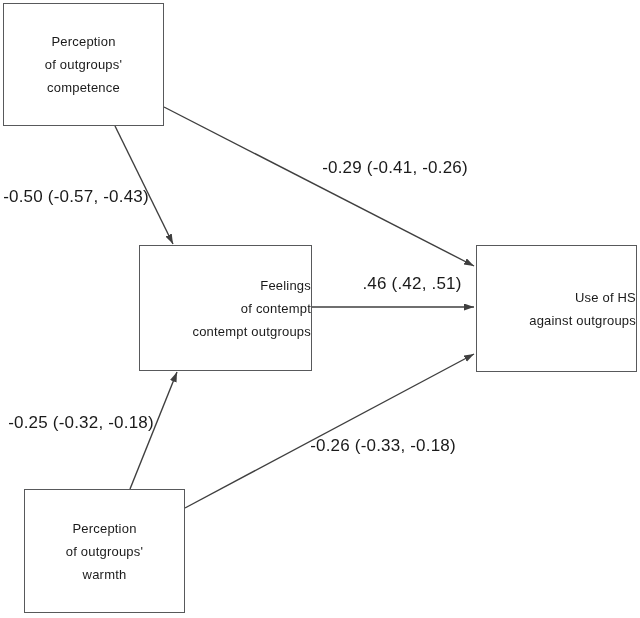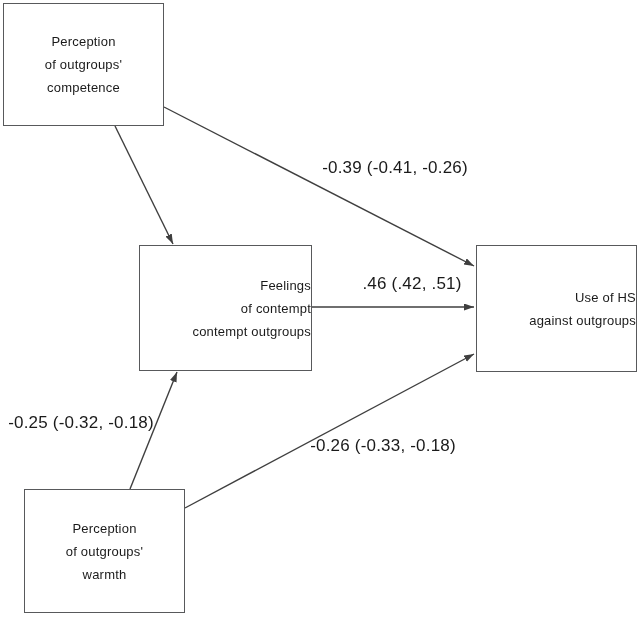--- a/index.html
+++ b/index.html
@@ -86,18 +86,19 @@
     <div>Use of HS</div>
     <div>against outgroups</div>
   </div>
 
   <div class="node node-warmth">
     <div>Perception</div>
     <div>of outgroups'</div>
     <div>warmth</div>
   </div>
 
-  <div class="path-label label-b">-0.39 (-0.41, -0.26)</div>
+  <div class="path-label label-a">-0.50 (-0.57, -0.43)</div>
+  <div class="path-label label-b">-0.29 (-0.41, -0.26)</div>
   <div class="path-label label-c">.46 (.42, .51)</div>
   <div class="path-label label-d">-0.25 (-0.32, -0.18)</div>
   <div class="path-label label-e">-0.26 (-0.33, -0.18)</div>
 
 </div>
 
 </body></html>

